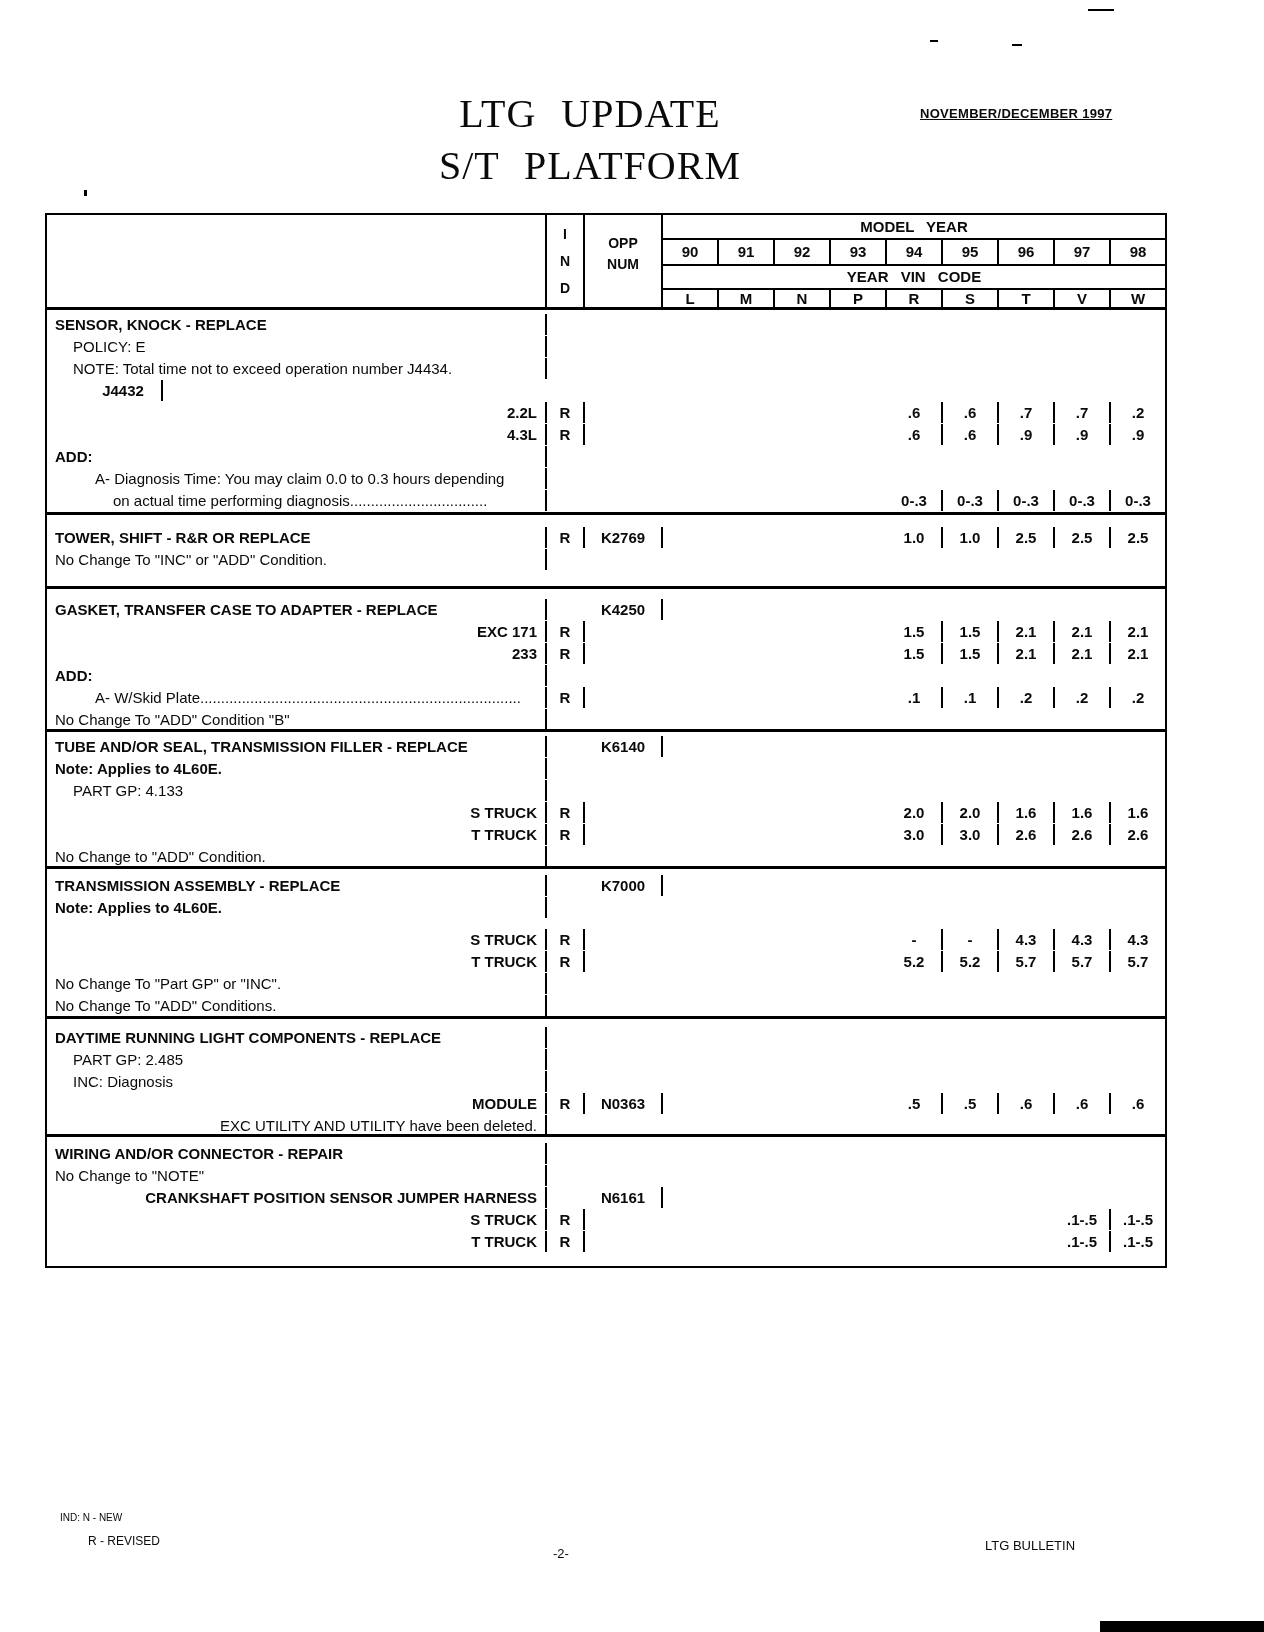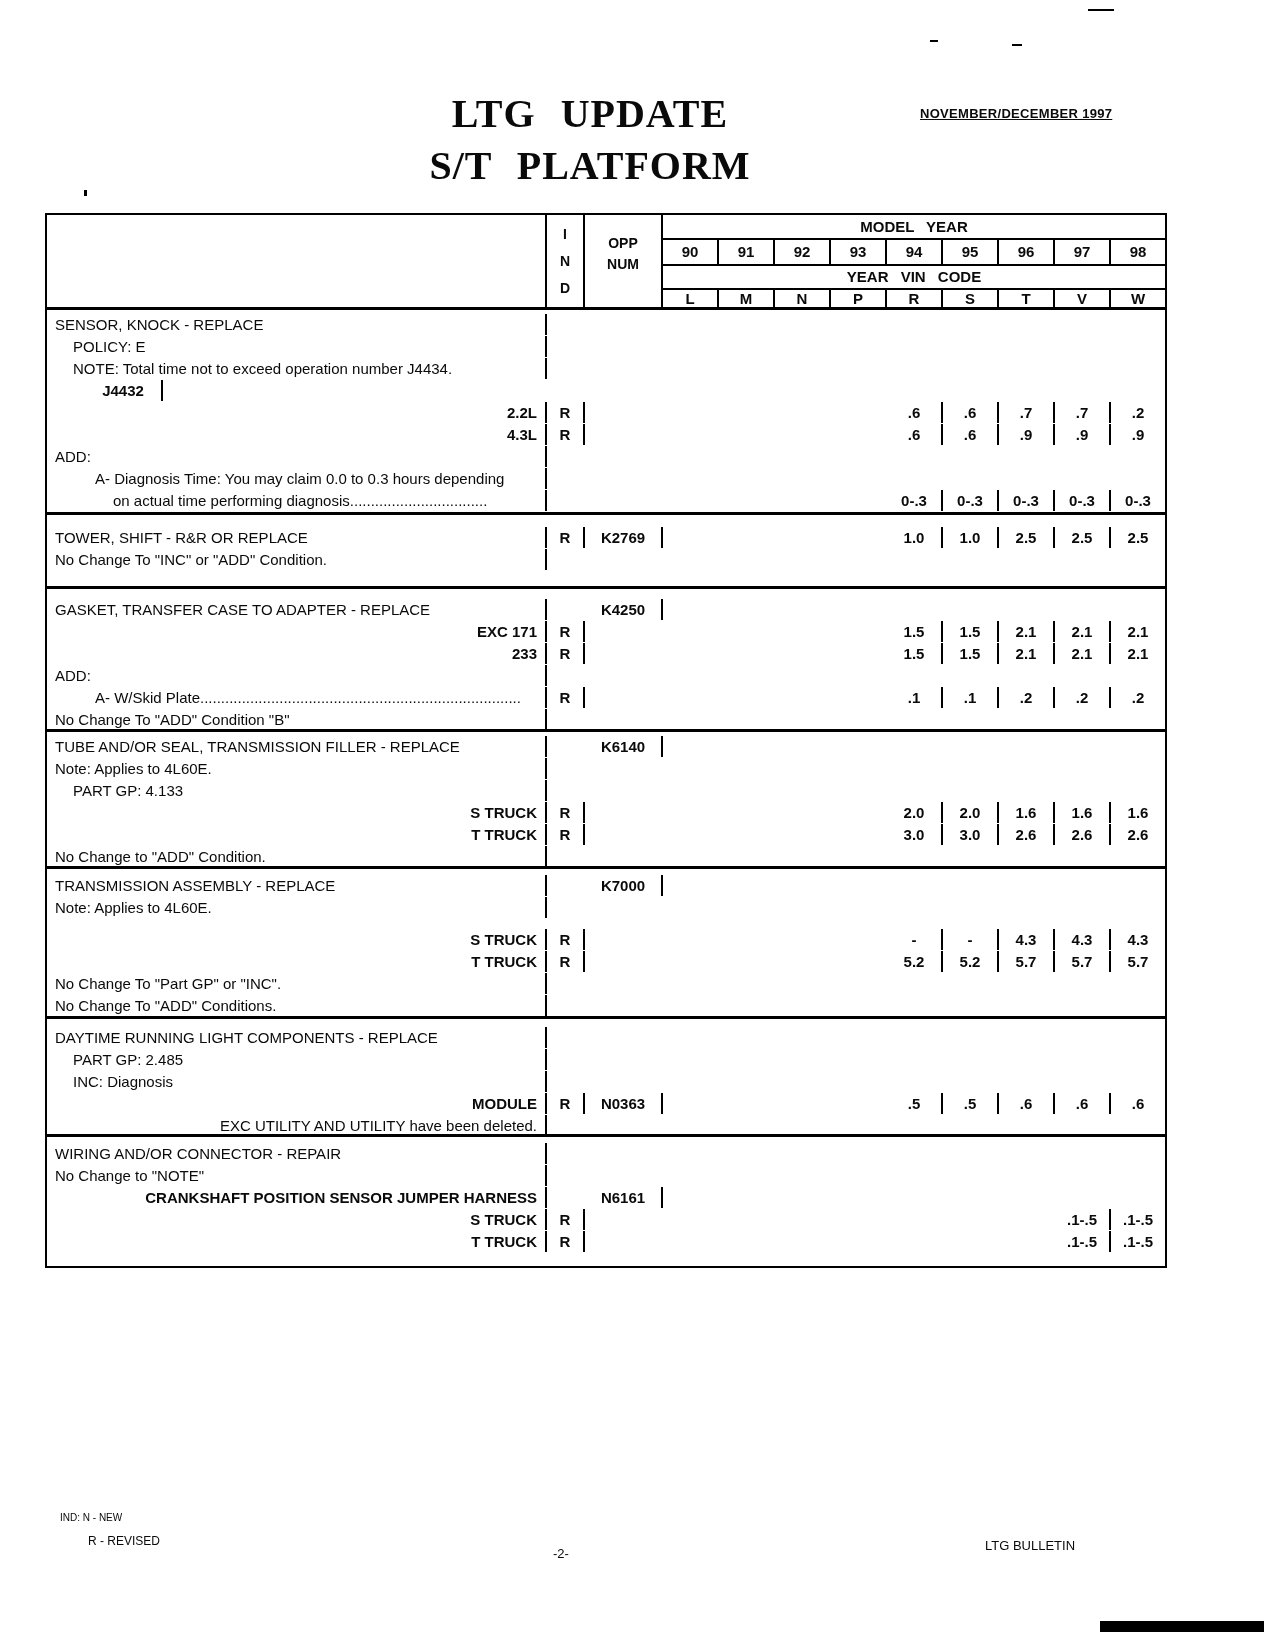--- a/index.html
+++ b/index.html
@@ -3,21 +3,21 @@
 <meta charset="utf-8">
 <style>
   html,body { margin:0; padding:0; background:#e8e8e8; }
   .page {
     position:relative; width:1264px; height:1632px; background:#ffffff;
     font-family:"Liberation Sans", sans-serif; color:#0a0a0a; overflow:hidden;
   }
   
   .title {
     position:absolute; left:330px; top:88px; width:520px; text-align:center;
-    font-family:"Liberation Serif", serif; font-weight:bold; font-size:40px;
+    font-family:"Liberation Serif", serif; font-weight:normal; font-size:40px;
     letter-spacing:1px; line-height:52px; word-spacing:14px;
   }
   .issue-date {
     position:absolute; left:920px; top:106px; font-size:13px; font-weight:bold;
     letter-spacing:0.3px;
     text-decoration:underline;
   }
   
   .tbl {
     position:absolute; left:45px; top:213px; width:1118px;
@@ -56,21 +56,21 @@
   .rd { width:500px; min-width:500px; border-right:2px solid #000; box-sizing:border-box;
         padding:0 8px; line-height:21px; white-space:nowrap; overflow:hidden; }
   .ri { width:38px; min-width:38px; border-right:2px solid #000; box-sizing:border-box;
         text-align:center; font-weight:bold; line-height:21px; }
   .ro { width:78px; min-width:78px; border-right:2px solid #000; box-sizing:border-box;
         text-align:center; font-weight:bold; line-height:21px; }
   .rv { flex:1 1 0; border-right:2px solid #000; box-sizing:border-box; text-align:center;
         font-weight:bold; line-height:21px; }
   .rv:last-child { border-right:none; }
 
-  .s-title  { font-weight:normal; }
+  .s-title  { font-weight:bold; }
   .s-ind1   { padding-left:26px; }
   .s-ind2   { padding-left:48px; }
   .s-ind3   { padding-left:66px; }
   .s-right  { text-align:right; font-weight:bold; }
   .s-rightp { text-align:right; }
 
   
   .f-legend1 { position:absolute; left:60px;  top:1512px; font-size:10px; }
   .f-legend2 { position:absolute; left:88px;  top:1534px; font-size:12px; }
   .f-page    { position:absolute; left:553px; top:1546px; font-size:13px; }

